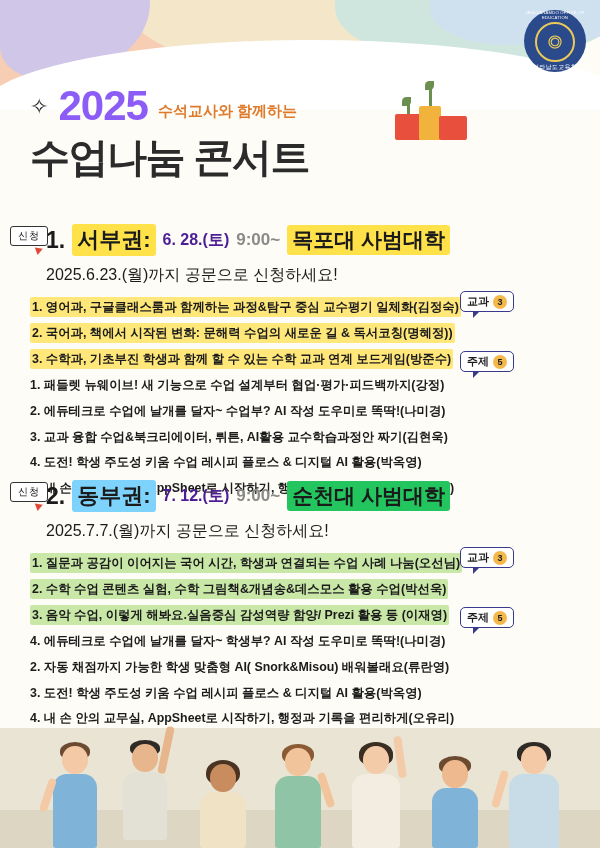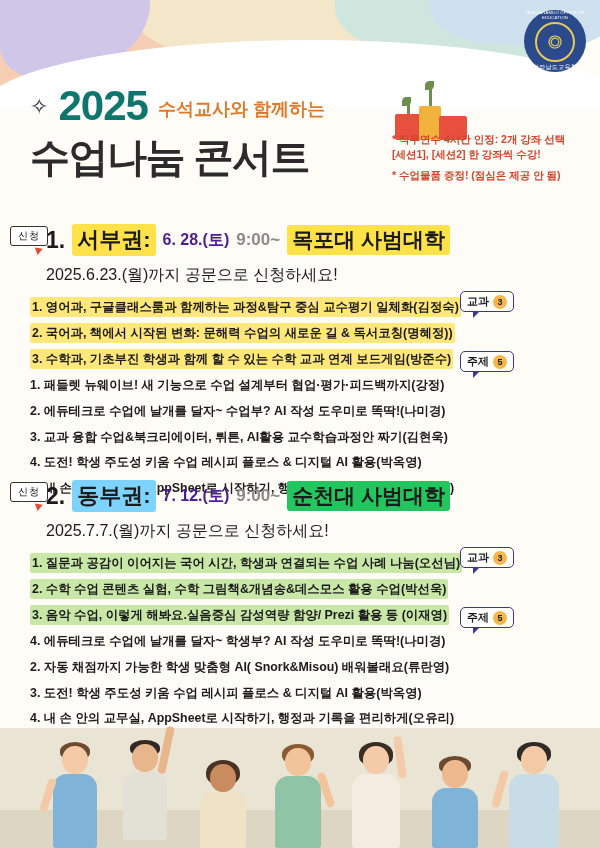--- a/index.html
+++ b/index.html
@@ -97,25 +97,25 @@
   }
   .t-row1 { display: flex; align-items: flex-end; gap: 10px; }
   .sparkle {
     font-size: 22px; color: #2b2b2b; line-height: 1;
     transform: translateY(-8px);
   }
   .year {
     font-size: 42px;
     font-weight: bold;
     letter-spacing: -1px;
-    color: #0f766e;
+    color: #8b5cf6;
     line-height: .95;
   }
   .subwith {
-    font-size: 18px;
+    font-size: 15px;
     font-weight: bold;
     color: #e07a2b;
     padding-bottom: 5px;
   }
   .bigtitle {
     font-size: 40px;
     font-weight: bold;
     color: #2b2b2b;
     letter-spacing: -1.5px;
     margin-top: 4px;
@@ -328,25 +328,20 @@
   <div class="gift">
     <div class="stick s1"></div>
     <div class="stick s2"></div>
     <div class="leaf l1"></div>
     <div class="leaf l2"></div>
     <div class="box b1"></div>
     <div class="box b2"></div>
     <div class="box b3"></div>
   </div>
 
-  <div class="notes">
-    <div>* 직무연수 4시간 인정: 2개 강좌 선택</div>
-    <div>[세션1], [세션2] 한 강좌씩 수강!</div>
-    <div class="n2">* 수업물품 증정! (점심은 제공 안 됨)</div>
-  </div>
 
   <div class="section sec1">
 
     <div class="apply-badge" style="top:2px;">신청</div>
     <div class="apply-arrow" style="top:22px;"></div>
 
     <div class="sec-head">
       <span class="sec-num">1.</span>
       <span class="sec-region">서부권:</span>
       <span class="sec-date">6. 28.(토)</span>

